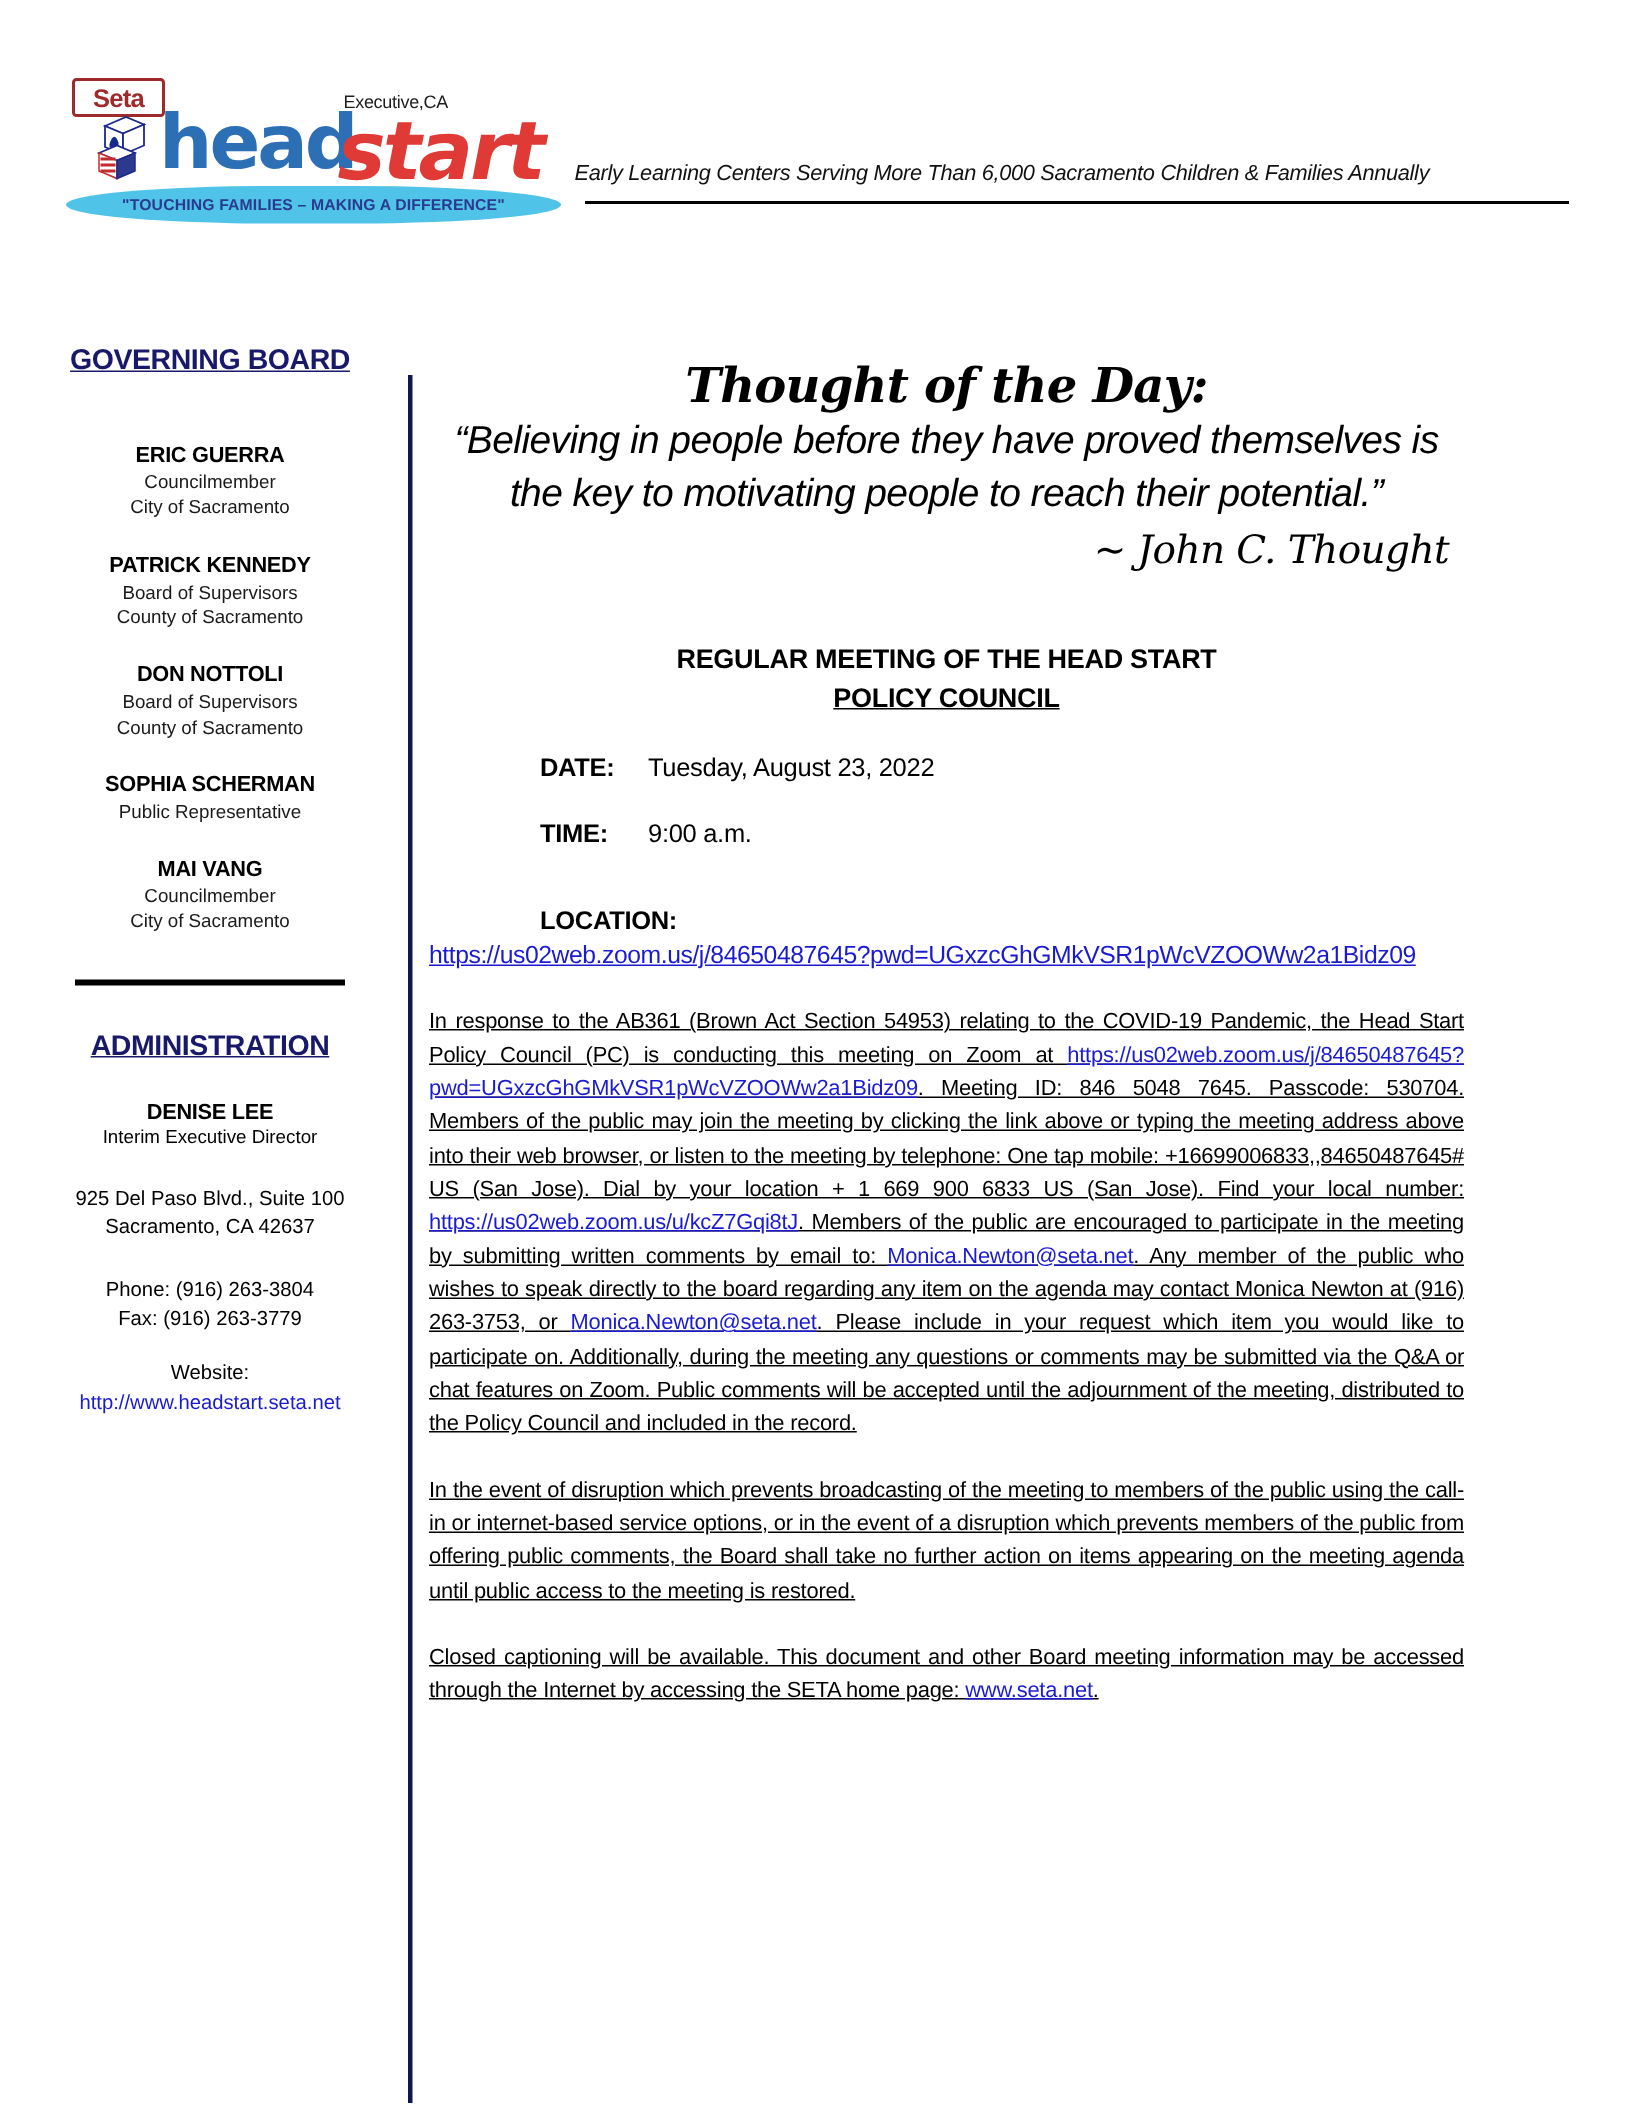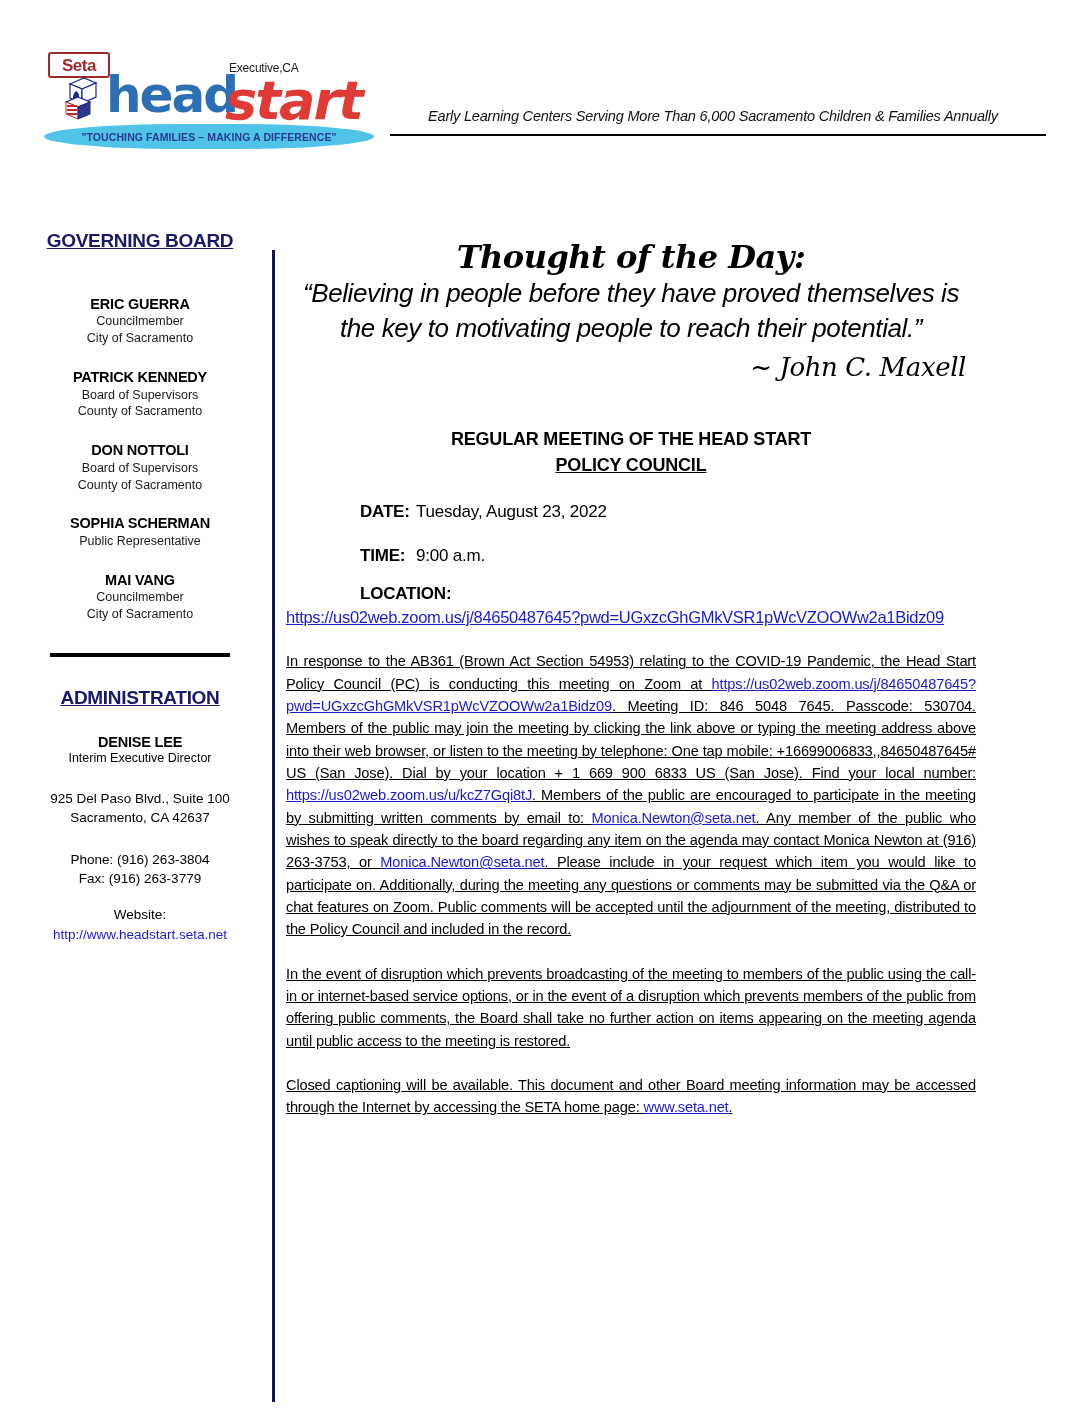--- a/index.html
+++ b/index.html
@@ -15,21 +15,20 @@
     color: #000000;
     overflow: hidden;
   }
 
   
   .header {
     position: absolute;
     left: 0; top: 0;
     width: 1088px;
     height: 150px;
-    text-align: center;
   }
   .logo-block {
     position: absolute;
     left: 42px; top: 48px;
     width: 340px; height: 98px;
   }
   .seta-box {
     position: absolute;
     left: 6px; top: 4px;
     width: 62px; height: 26px;
@@ -265,24 +264,24 @@
     font-family: "Liberation Sans", sans-serif;
     font-size: 17px;
   }
   .field-label {
     width: 130px;
     padding-left: 74px;
     box-sizing: border-box;
     font-weight: bold;
     letter-spacing: -0.2px;
   }
-  .field-value { letter-spacing: -0.2px; }
+  .field-value { letter-spacing: -0.2px; margin-left: 16px; }
 
   .location-label {
-    margin-top: 18px;
+    margin-top: 38px;
     padding-left: 74px;
     font-family: "Liberation Sans", sans-serif;
     font-weight: bold;
     font-size: 17px;
     letter-spacing: -0.2px;
   }
   .location-url {
     margin-top: 2px;
     font-family: "Liberation Sans", sans-serif;
     font-size: 16.5px;
@@ -406,21 +405,21 @@
   <div class="admin-web-label">Website:</div>
   <div class="admin-web-url">http://www.headstart.seta.net</div>
 
 </div>
 
 <div class="main">
 
   <div class="quote-block">
     <div class="quote-title">Thought of the Day:</div>
     <div class="quote-body">“Believing in people before they have proved themselves is the key to motivating people to reach their potential.”</div>
-    <div class="quote-author">~ John C. Maxell</div>
+    <div class="quote-author">~ John C. Thought</div>
   </div>
 
   <div class="meeting-title">
     <div>REGULAR MEETING OF THE HEAD START</div>
     <div class="underlined">POLICY COUNCIL</div>
   </div>
 
   <div class="field-row">
     <div class="field-label">DATE:</div>
     <div class="field-value">Tuesday, August 23, 2022</div>

